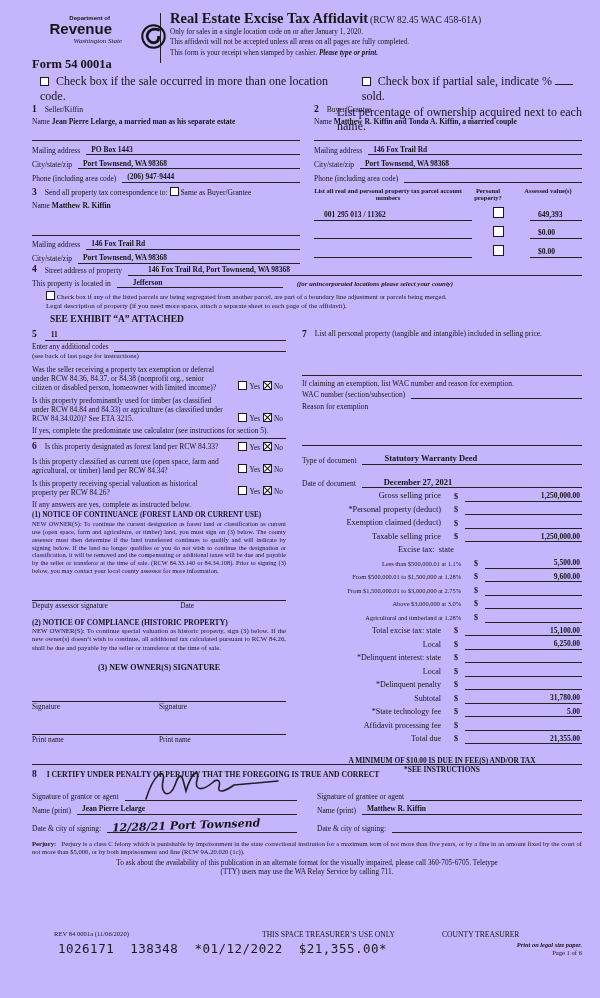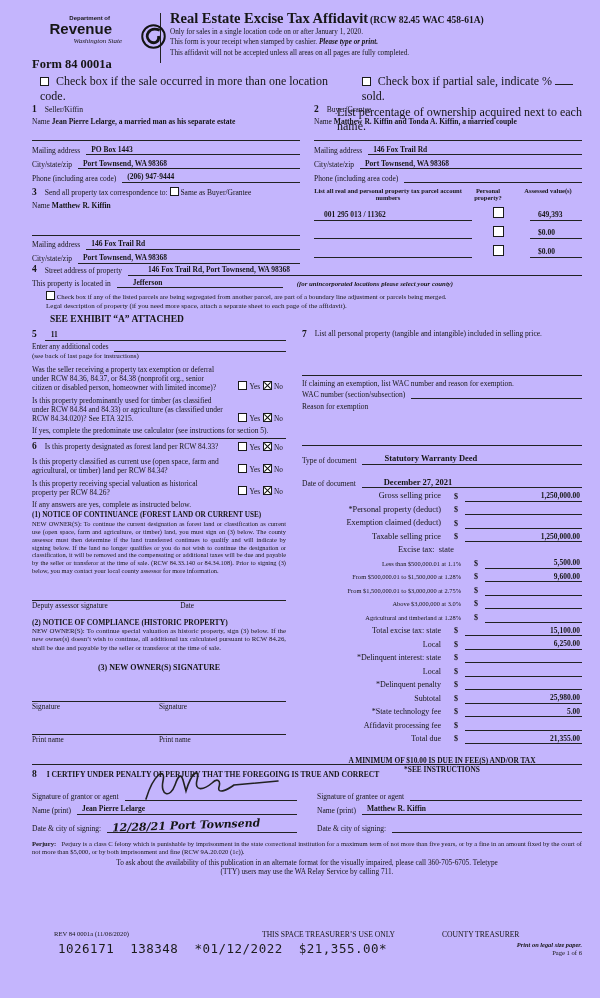--- a/index.html
+++ b/index.html
@@ -20,21 +20,21 @@
   
   .hdr{display:flex;align-items:flex-start}
   .logo-block{width:104px;flex:none;padding-top:4px}
   .dept{font-size:6px;font-weight:bold;text-align:right;margin-right:26px;font-family:"Liberation Sans",sans-serif}
   .rev{font-size:15px;font-weight:bold;line-height:1;text-align:right;margin-right:24px;margin-top:-1px;font-family:"Liberation Sans",sans-serif}
   .wa{font-size:7px;font-style:italic;text-align:right;margin-right:14px;margin-top:1px}
   .swirl{position:absolute;left:108px;top:12px}
   .hdr-div{width:1px;background:#222;height:50px;margin:2px 9px 0 24px;flex:none}
   .hdr-main{flex:1}
   .title{font-size:14.5px;font-weight:bold;line-height:1.05}
-  .title-ref{font-size:9.5px;font-weight:bold}
+  .title-ref{font-size:9.5px;font-weight:normal}
   .note{font-size:7.2px;margin-top:1.5px}
   .formnum{font-size:12.5px;font-weight:bold}
   .cbline{display:flex;font-size:12px}
   .blank{display:inline-block;border-bottom:1px solid #222;width:18px;height:7px}
   
   .frow{display:flex;align-items:flex-end;margin-top:3.4px}
   .flbl{white-space:nowrap;padding-right:6px}
   .fval{flex:1;font-weight:bold;padding-left:5px;min-height:9.5px}
   .secnum{font-weight:bold;font-size:9.5px;margin-right:8px}
   .sechead{font-size:7.6px}
@@ -88,27 +88,27 @@
       </svg>
       <div class="wa">Washington State</div>
     </div>
     <div class="hdr-div"></div>
     <div class="hdr-main">
       <div>
         <span class="title">Real Estate Excise Tax Affidavit</span>
         <span class="title-ref">(RCW 82.45 WAC 458-61A)</span>
       </div>
       <div class="note">Only for sales in a single location code on or after January 1, 2020.</div>
+      <div class="note">This affidavit will not be accepted unless all areas on all pages are fully completed.</div>
       <div class="note"><span>This form is your receipt when stamped by cashier. </span><span class="b i">Please type or print.</span></div>
-      <div class="note">This affidavit will not be accepted unless all areas on all pages are fully completed.</div>
     </div>
   </div>
 
   <div class="abs" style="top:57px">
-    <div class="formnum">Form 84 0001a</div>
+    <div class="formnum">Form 54 0001a</div>
     <div class="cbline" style="margin-top:2px">
       <span style="margin-left:8px">
         <span class="cb"></span>
         <span style="margin-left:4px">Check box if the sale occurred in more than one location code.</span>
       </span>
       <span style="margin-left:28px">
         <span class="cb"></span>
         <span style="margin-left:4px">Check box if partial sale, indicate %</span>
         <span class="blank"></span>
         <span>sold.</span>
@@ -387,21 +387,21 @@
           <span class="tval"></span>
         </div>
       <div class="trow">
           <span class="tlbl md">*Delinquent penalty</span>
           <span class="tdollar">$</span>
           <span class="tval"></span>
         </div>
       <div class="trow">
           <span class="tlbl md">Subtotal</span>
           <span class="tdollar">$</span>
-          <span class="tval">25,980.00</span>
+          <span class="tval">31,780.00</span>
         </div>
       <div class="trow">
           <span class="tlbl md">*State technology fee</span>
           <span class="tdollar">$</span>
           <span class="tval">5.00</span>
         </div>
       <div class="trow">
           <span class="tlbl md">Affidavit processing fee</span>
           <span class="tdollar">$</span>
           <span class="tval"></span>

